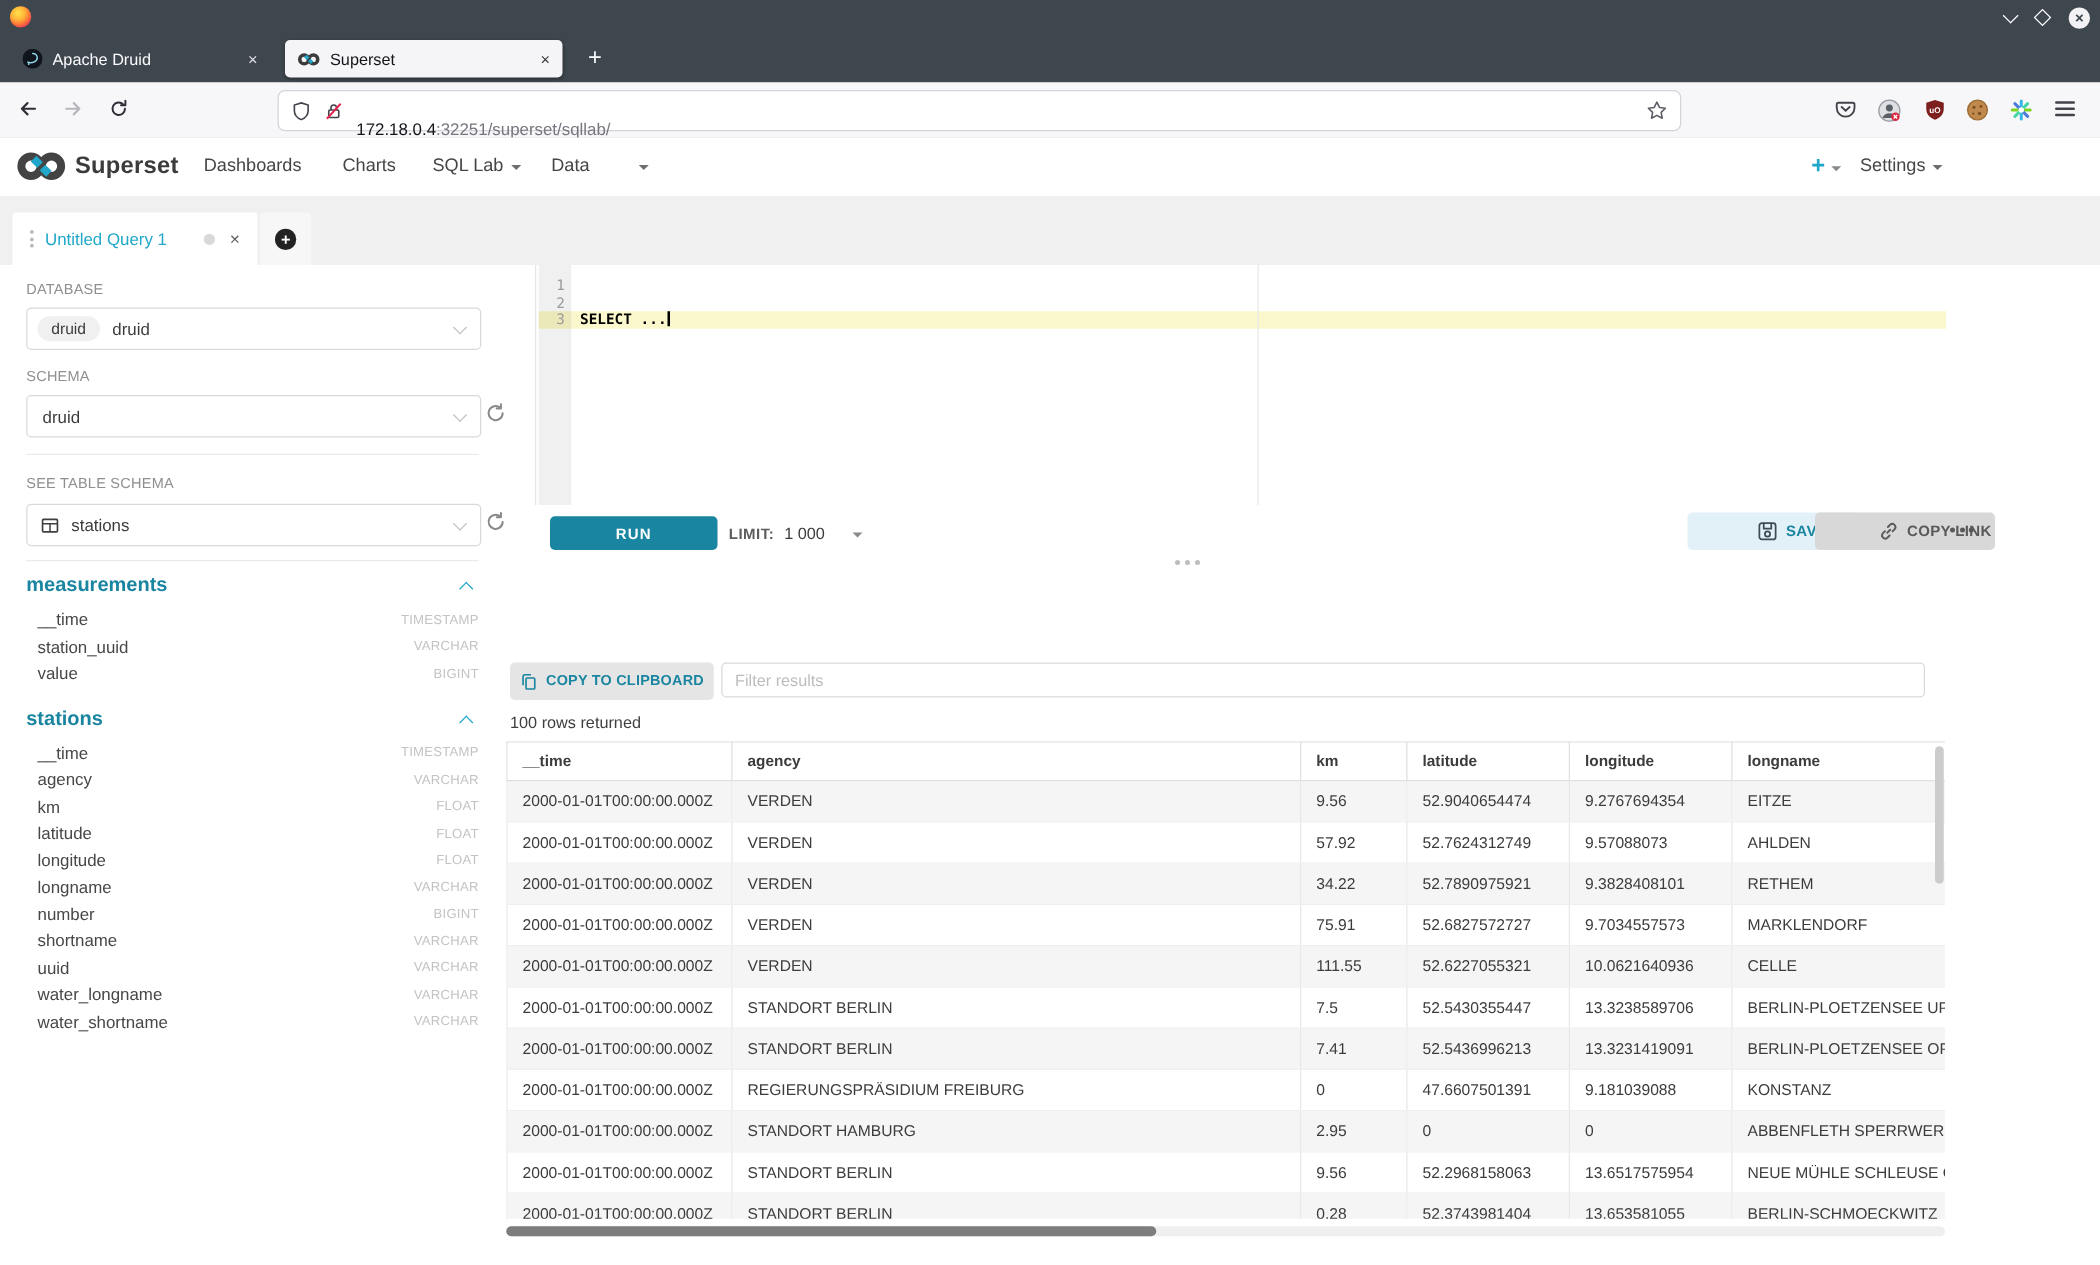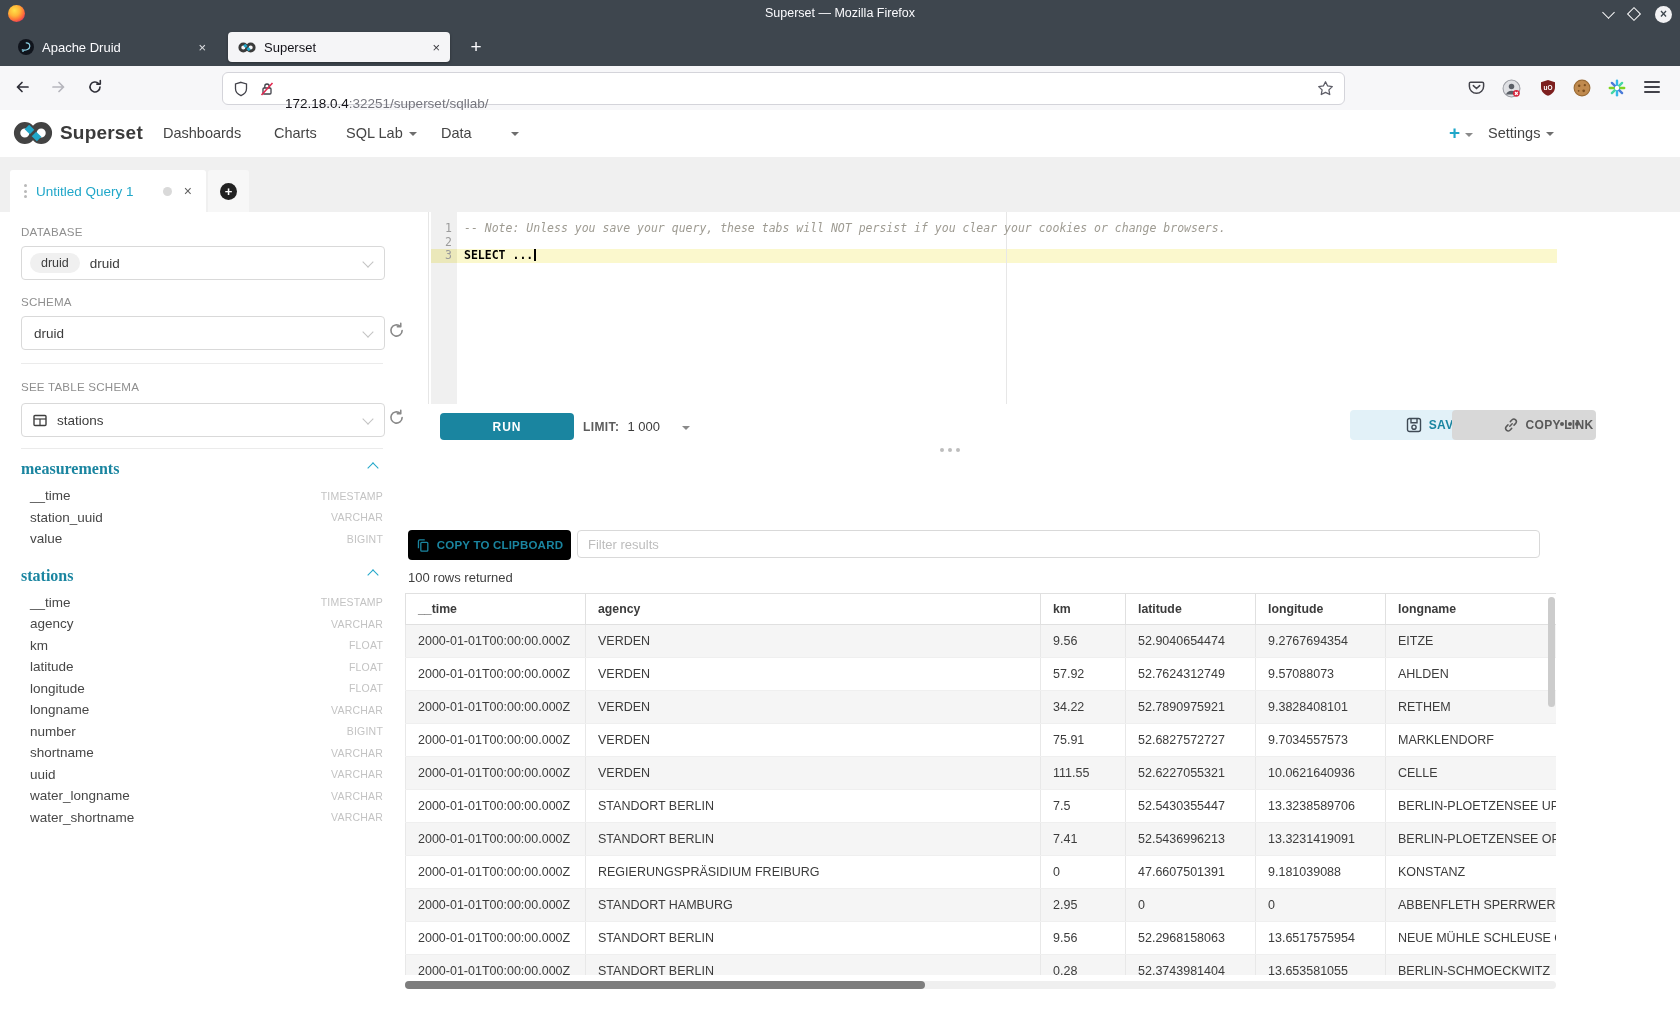--- a/index.html
+++ b/index.html
@@ -69,21 +69,21 @@
   #leftpanel{position:absolute;left:0;top:212px;width:428px;height:800px;background:#fff;}
   .panel-label{position:absolute;left:21px;font-size:11.6px;color:#8f8f8f;letter-spacing:.2px;}
   .sel{position:absolute;left:21px;width:362px;height:32px;border:1px solid #d9d9d9;border-radius:4px;background:#fff;
     display:flex;align-items:center;}
   .sel .chev{position:absolute;right:12px;top:11px;width:7px;height:7px;border-right:1.5px solid #c3c3c3;border-bottom:1.5px solid #c3c3c3;transform:rotate(45deg);}
   .db-pill{margin-left:8px;background:#f0f0f0;border-radius:11px;padding:3px 11px;font-size:12.5px;color:#3c3c3c;}
   .sel-value{margin-left:10px;font-size:13.5px;color:#3c3c3c;}
   .refresh{position:absolute;left:388px;}
   .pdivider{position:absolute;left:21px;width:362px;height:1px;background:#ebebeb;}
   #schema-list{position:absolute;left:21px;top:248px;width:362px;}
-  .schema-head{display:flex;justify-content:space-between;margin-bottom:7px;font-family:Liberation Serif, serif;}
+  .schema-head{display:flex;align-items:center;justify-content:space-between;margin-bottom:7px;}
   .schema-title{color:var(--accent-dark,#1a85a0);font-size:16px;font-weight:bold;}
   .chev-up{width:7px;height:7px;border-right:1.8px solid var(--accent,#20a7c9);border-bottom:1.8px solid var(--accent,#20a7c9);
     transform:rotate(-135deg);margin-right:6px;margin-top:4px;}
   .col-row{display:flex;align-items:center;justify-content:space-between;height:21.5px;padding-left:9px;}
   .col-name{font-size:13.5px;color:#474747;}
   .col-type{font-size:10.5px;color:#c3c3c3;letter-spacing:.2px;}
   .schema-section{margin-bottom:17px;}
 
   
   #editor{position:absolute;left:428px;top:212px;width:1128px;height:192px;background:#fff;border-left:1px solid #e6e6e6;
@@ -118,21 +118,21 @@
 
   
   #southtabs{position:absolute;left:405px;top:455px;width:1151px;height:49px;border-bottom:1px solid #e8e8e8;
     display:flex;gap:38px;padding-left:10px;box-sizing:border-box;align-items:flex-end;}
   .stab{position:relative;font-size:12.3px;font-weight:bold;letter-spacing:.4px;color:#696d70;padding-bottom:15px;white-space:nowrap;}
   .stab.active{color:var(--tab-ink,#3f4a63);}
   .stab.active::after{content:"";position:absolute;left:0;right:0;bottom:-1px;height:3px;background:var(--tab-ink,#3f4a63);}
 
   
   #results-toolbar{position:absolute;left:405px;top:530px;width:1151px;height:31px;}
-  #copy-clip{position:absolute;left:3px;top:0;width:163px;height:30px;background:#000000;border-radius:4px;
+  #copy-clip{position:absolute;left:3px;top:0;width:163px;height:30px;background:#e5e5e5;border-radius:4px;
     color:var(--accent-dark,#1a85a0);font-size:11.5px;font-weight:bold;letter-spacing:.2px;
     display:flex;align-items:center;justify-content:center;gap:7px;}
   #filter-input{position:absolute;left:172px;top:0;width:963px;height:28px;border:1px solid #d9d9d9;border-radius:4px;
     font-size:13px;color:#3c3c3c;padding:0 10px;font-family:"Liberation Sans",sans-serif;box-sizing:border-box;outline:none;}
   #filter-input::placeholder{color:#bdbdbd;}
   #rows-returned{position:absolute;left:408px;top:570px;font-size:13px;color:#3f3f3f;}
 
   
   #tablewrap{position:absolute;left:405px;top:593px;width:1151px;height:382px;overflow:hidden;}
   #results-table{border-collapse:collapse;table-layout:fixed;width:1407px;font-size:12.5px;}
@@ -149,21 +149,20 @@
   #hscroll .thumb{position:absolute;left:0;top:0;width:520px;height:8px;background:#7d7d7d;border-radius:4px;}
   #vthumb{position:absolute;left:1548px;top:597px;width:7px;height:110px;background:#cccccc;border-radius:4px;}
 </style>
 </head>
 <body>
 
 <div class="screen">
 
   <div id="titlebar">
     <div class="fx-logo"></div>
-    <div class="win-title">Superset — Mozilla Firefox</div>
     <div class="win-controls">
       <div class="wc-chev"></div>
       <div class="wc-diamond"></div>
       <div class="wc-close">×</div>
     </div>
   </div>
 
   <div id="tabsbar">
     <div class="btab inactive">
       <svg class="favicon" width="16" height="16" viewBox="0 0 16 16">
@@ -421,21 +420,20 @@
   </div>
 
   <div id="editor">
     <div class="active-line"></div>
     <div class="gutter">
       <div class="gut-cell" style="top:10px">1</div>
       <div class="gut-cell" style="top:23.5px">2</div>
       <div class="gut-cell gut-active" style="top:37px">3</div>
     </div>
     <div class="print-margin"></div>
-    <div class="code-line code-comment" style="top:10px">-- Note: Unless you save your query, these tabs will NOT persist if you clear your cookies or change browsers.</div>
     <div class="code-line" style="top:37px"><span class="code-kw">SELECT</span><span class="code-kw"> ...</span><span class="cursor"></span></div>
   </div>
 
   <div id="toolbar">
     <div id="run-btn">RUN</div>
     <div id="limit">
       <span class="limit-label">LIMIT:</span>
       <span class="limit-value">1 000</span>
       <span class="caret"></span>
     </div>

